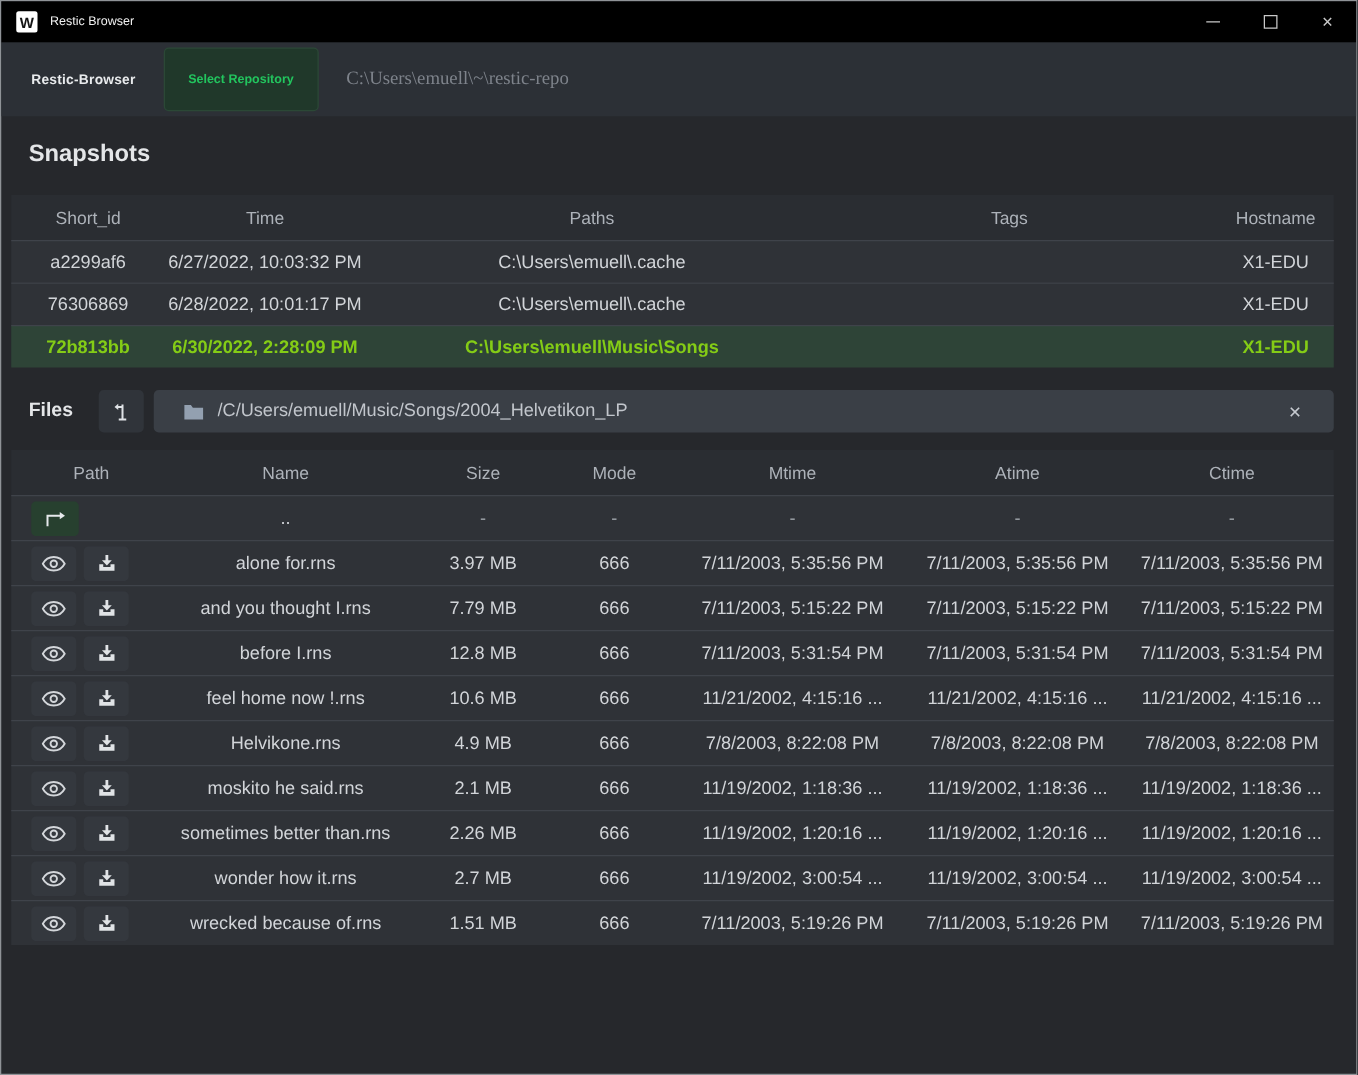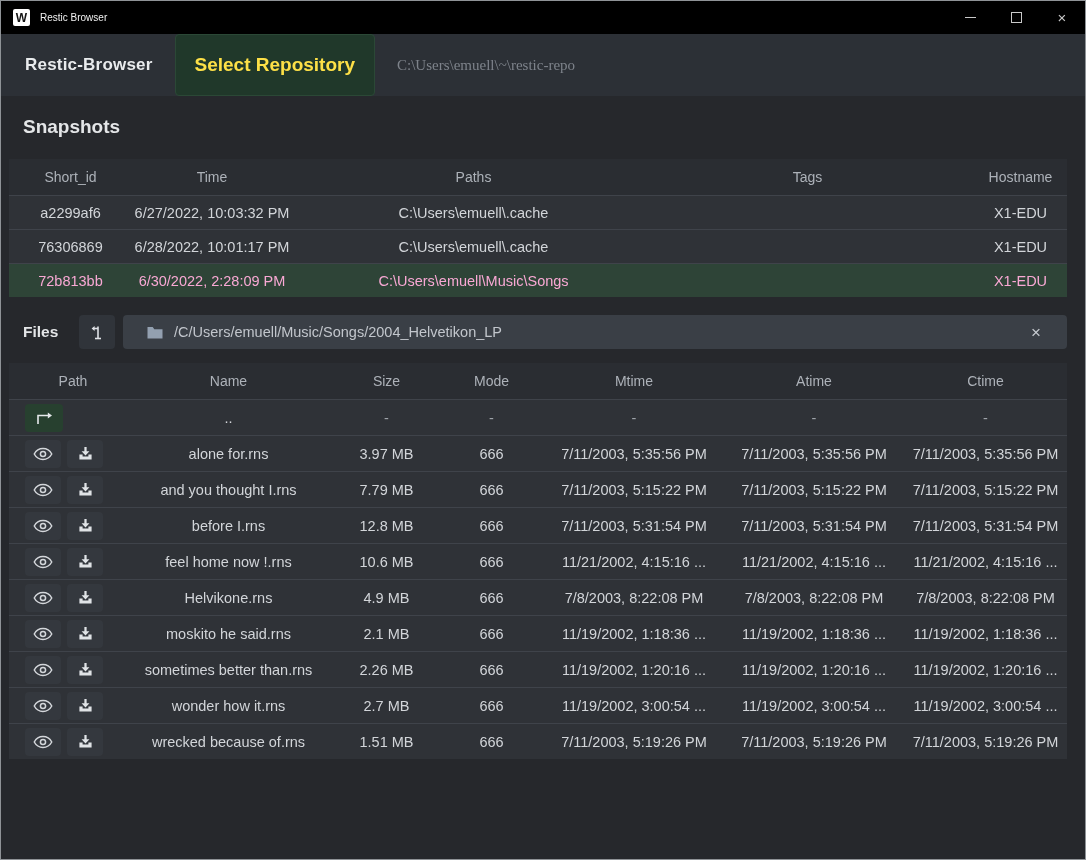--- a/index.html
+++ b/index.html
@@ -42,25 +42,25 @@
   .glyph-min { display: block; width: 11px; border-top: 1.5px solid #c9c9c9; }
   .glyph-max { display: block; width: 11px; height: 11px; border: 1.5px solid #c9c9c9; }
 
   
   .header {
     flex: 0 0 59px;
     background: #2c3036;
     display: flex; align-items: center;
     padding: 0 24px; gap: 22px;
   }
-  .app-title { font-size: 17px; font-weight: bold; color: #e9ebed; letter-spacing: .2px; }
+  .app-title { font-size: 11px; font-weight: bold; color: #e9ebed; letter-spacing: .2px; }
   .select-repo-btn {
-    background: #20382a; color: #fde047;
+    background: #20382a; color: #22c55e;
     border: 1px solid #2b4836; border-radius: 4px;
-    font-family: inherit; font-weight: bold; font-size: 19px;
+    font-family: inherit; font-weight: bold; font-size: 10px;
     padding: 19px 19px; cursor: pointer;
   }
   .repo-path { color: #7e838b; font-size: 15px; font-family: Liberation Serif, serif; }
 
   
   .section-heading {
     margin: 20px 0 0 22px;
     font-size: 19px; font-weight: bold; color: #e4e6e8;
   }
 
@@ -74,21 +74,21 @@
   }
   .trow {
     height: 34px; background: #2f3237;
     display: grid; align-items: center;
     padding-left: 14px;
     color: #d2d5d9; font-size: 14.5px;
     border-top: 1px solid #3f434a;
   }
   .snap-grid { grid-template-columns: 95px 188px 335px 333px 1fr; }
   .files-grid { grid-template-columns: 100px 211px 105px 105px 180px 180px 1fr; }
-  .trow.selected { background: #2e4437; color: #f9a8d4; }
+  .trow.selected { background: #2e4437; color: #84cc16; font-weight: bold; }
   .cell { white-space: nowrap; overflow: hidden; }
 
   
   .files-bar {
     display: flex; align-items: center;
     margin: 13px 18px 13px 8px; height: 36px;
   }
   .files-heading {
     margin-left: 14px; width: 48px;
     font-size: 15.5px; font-weight: bold; color: #e4e6e8;

